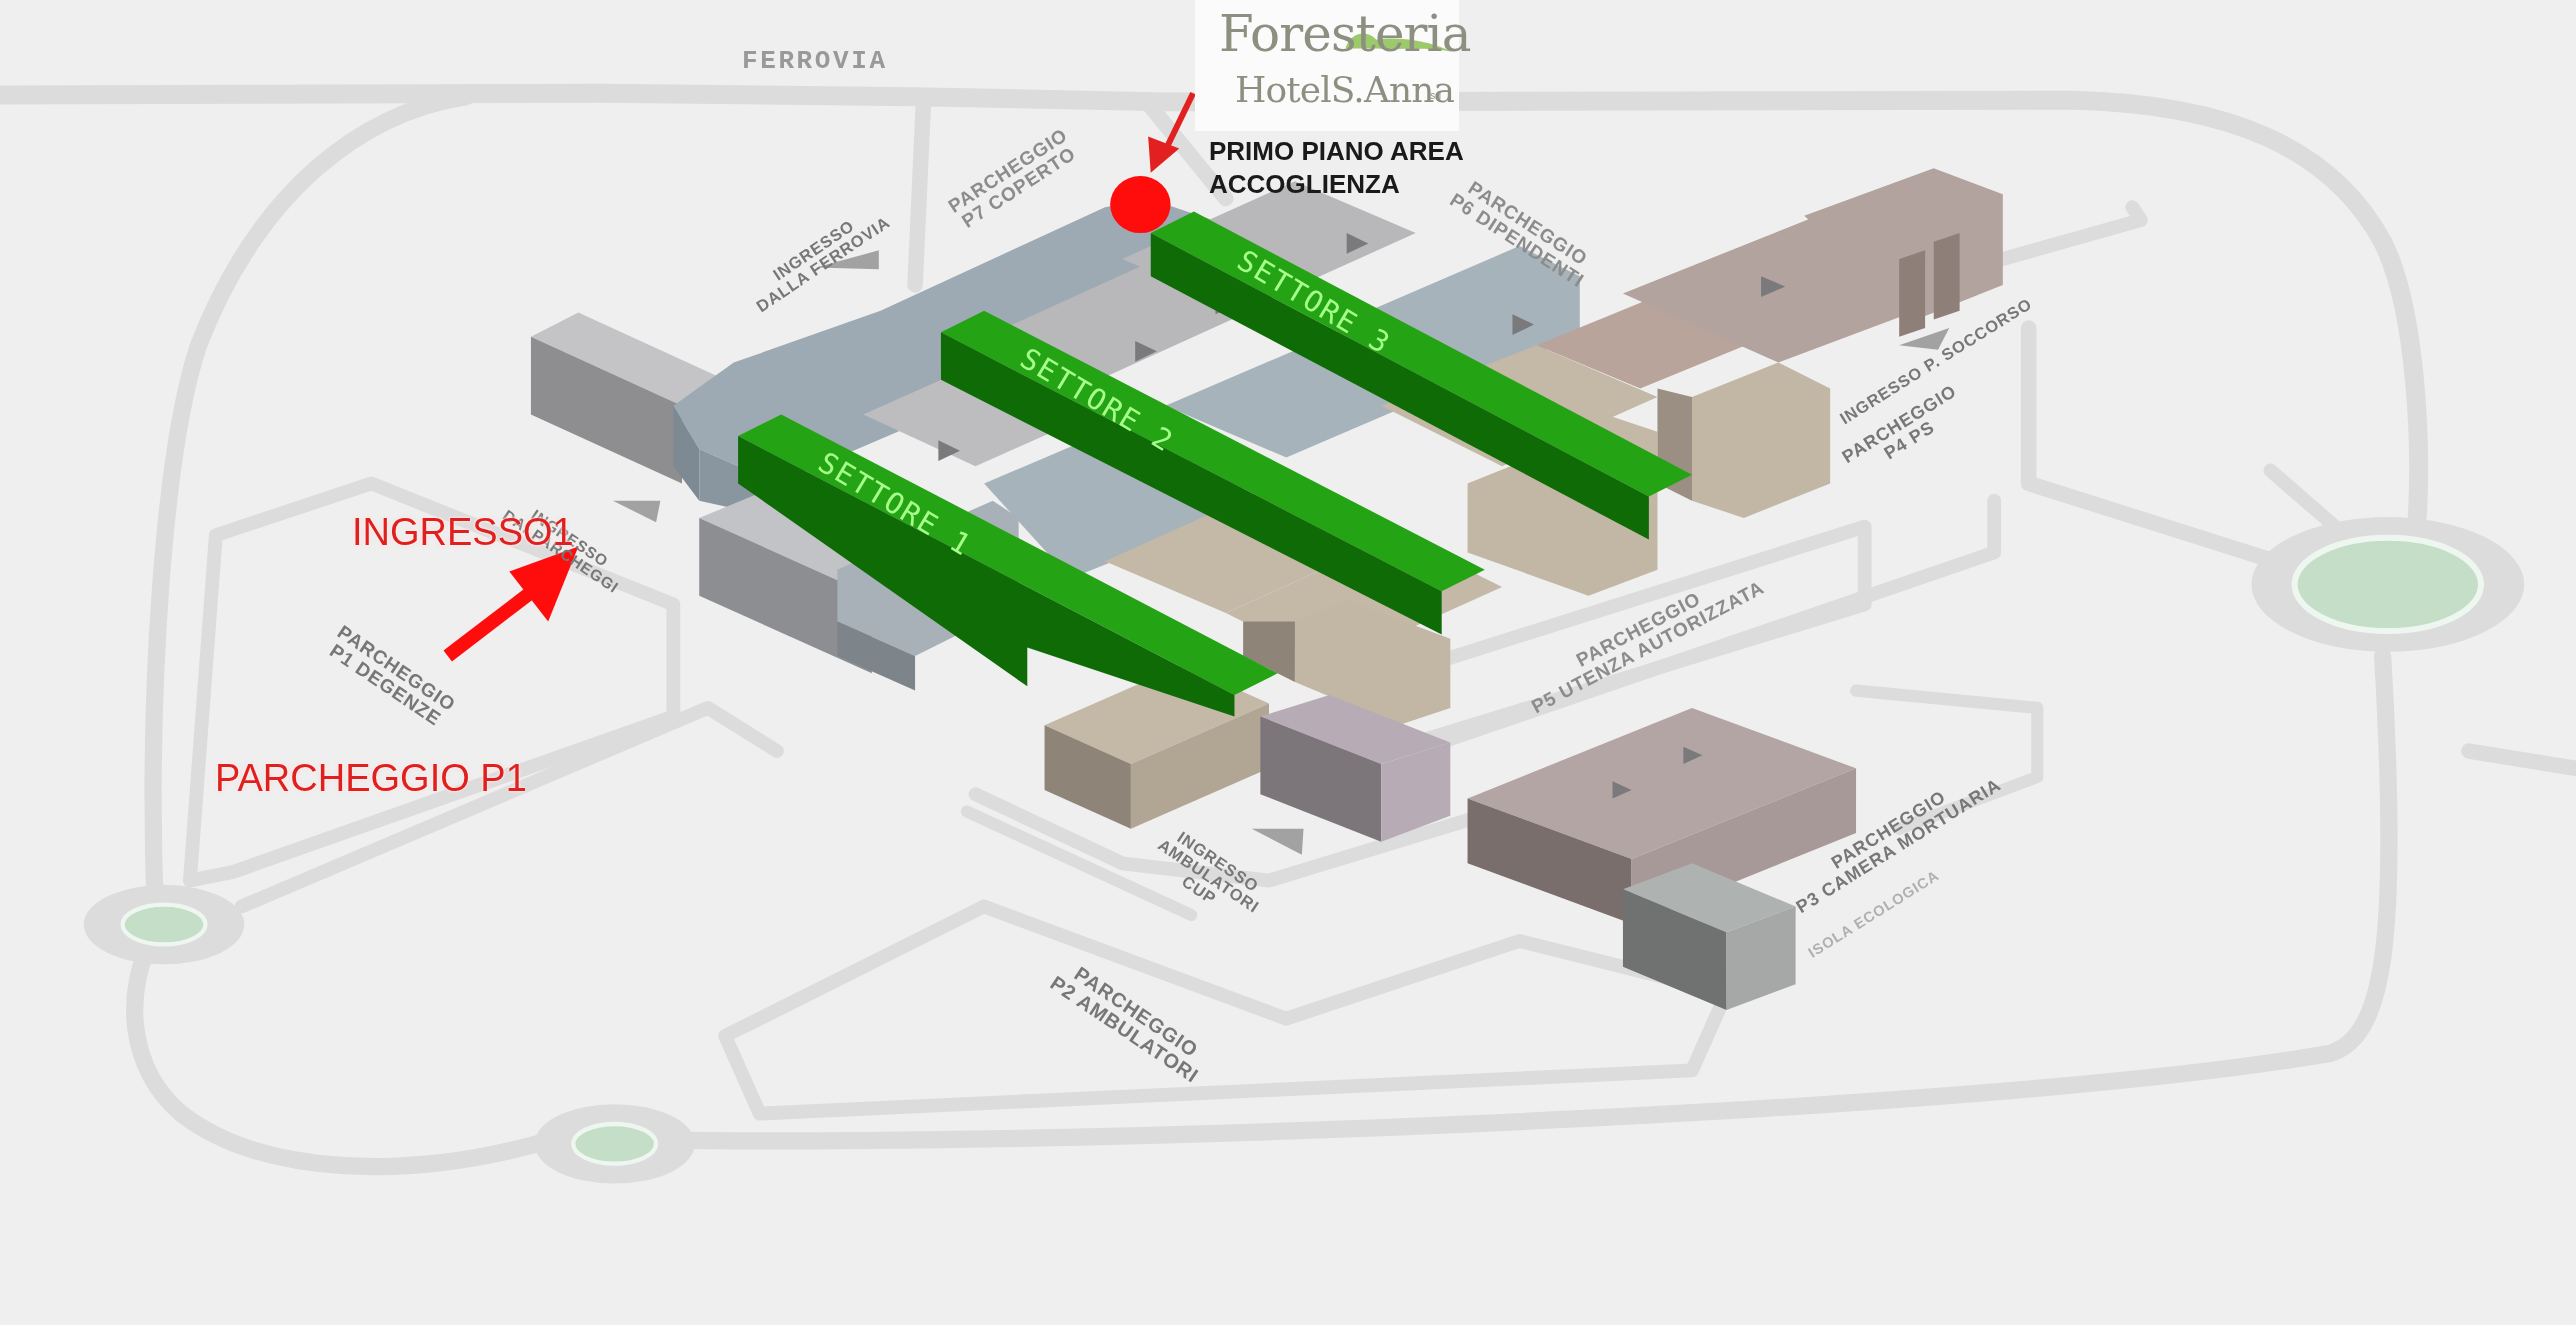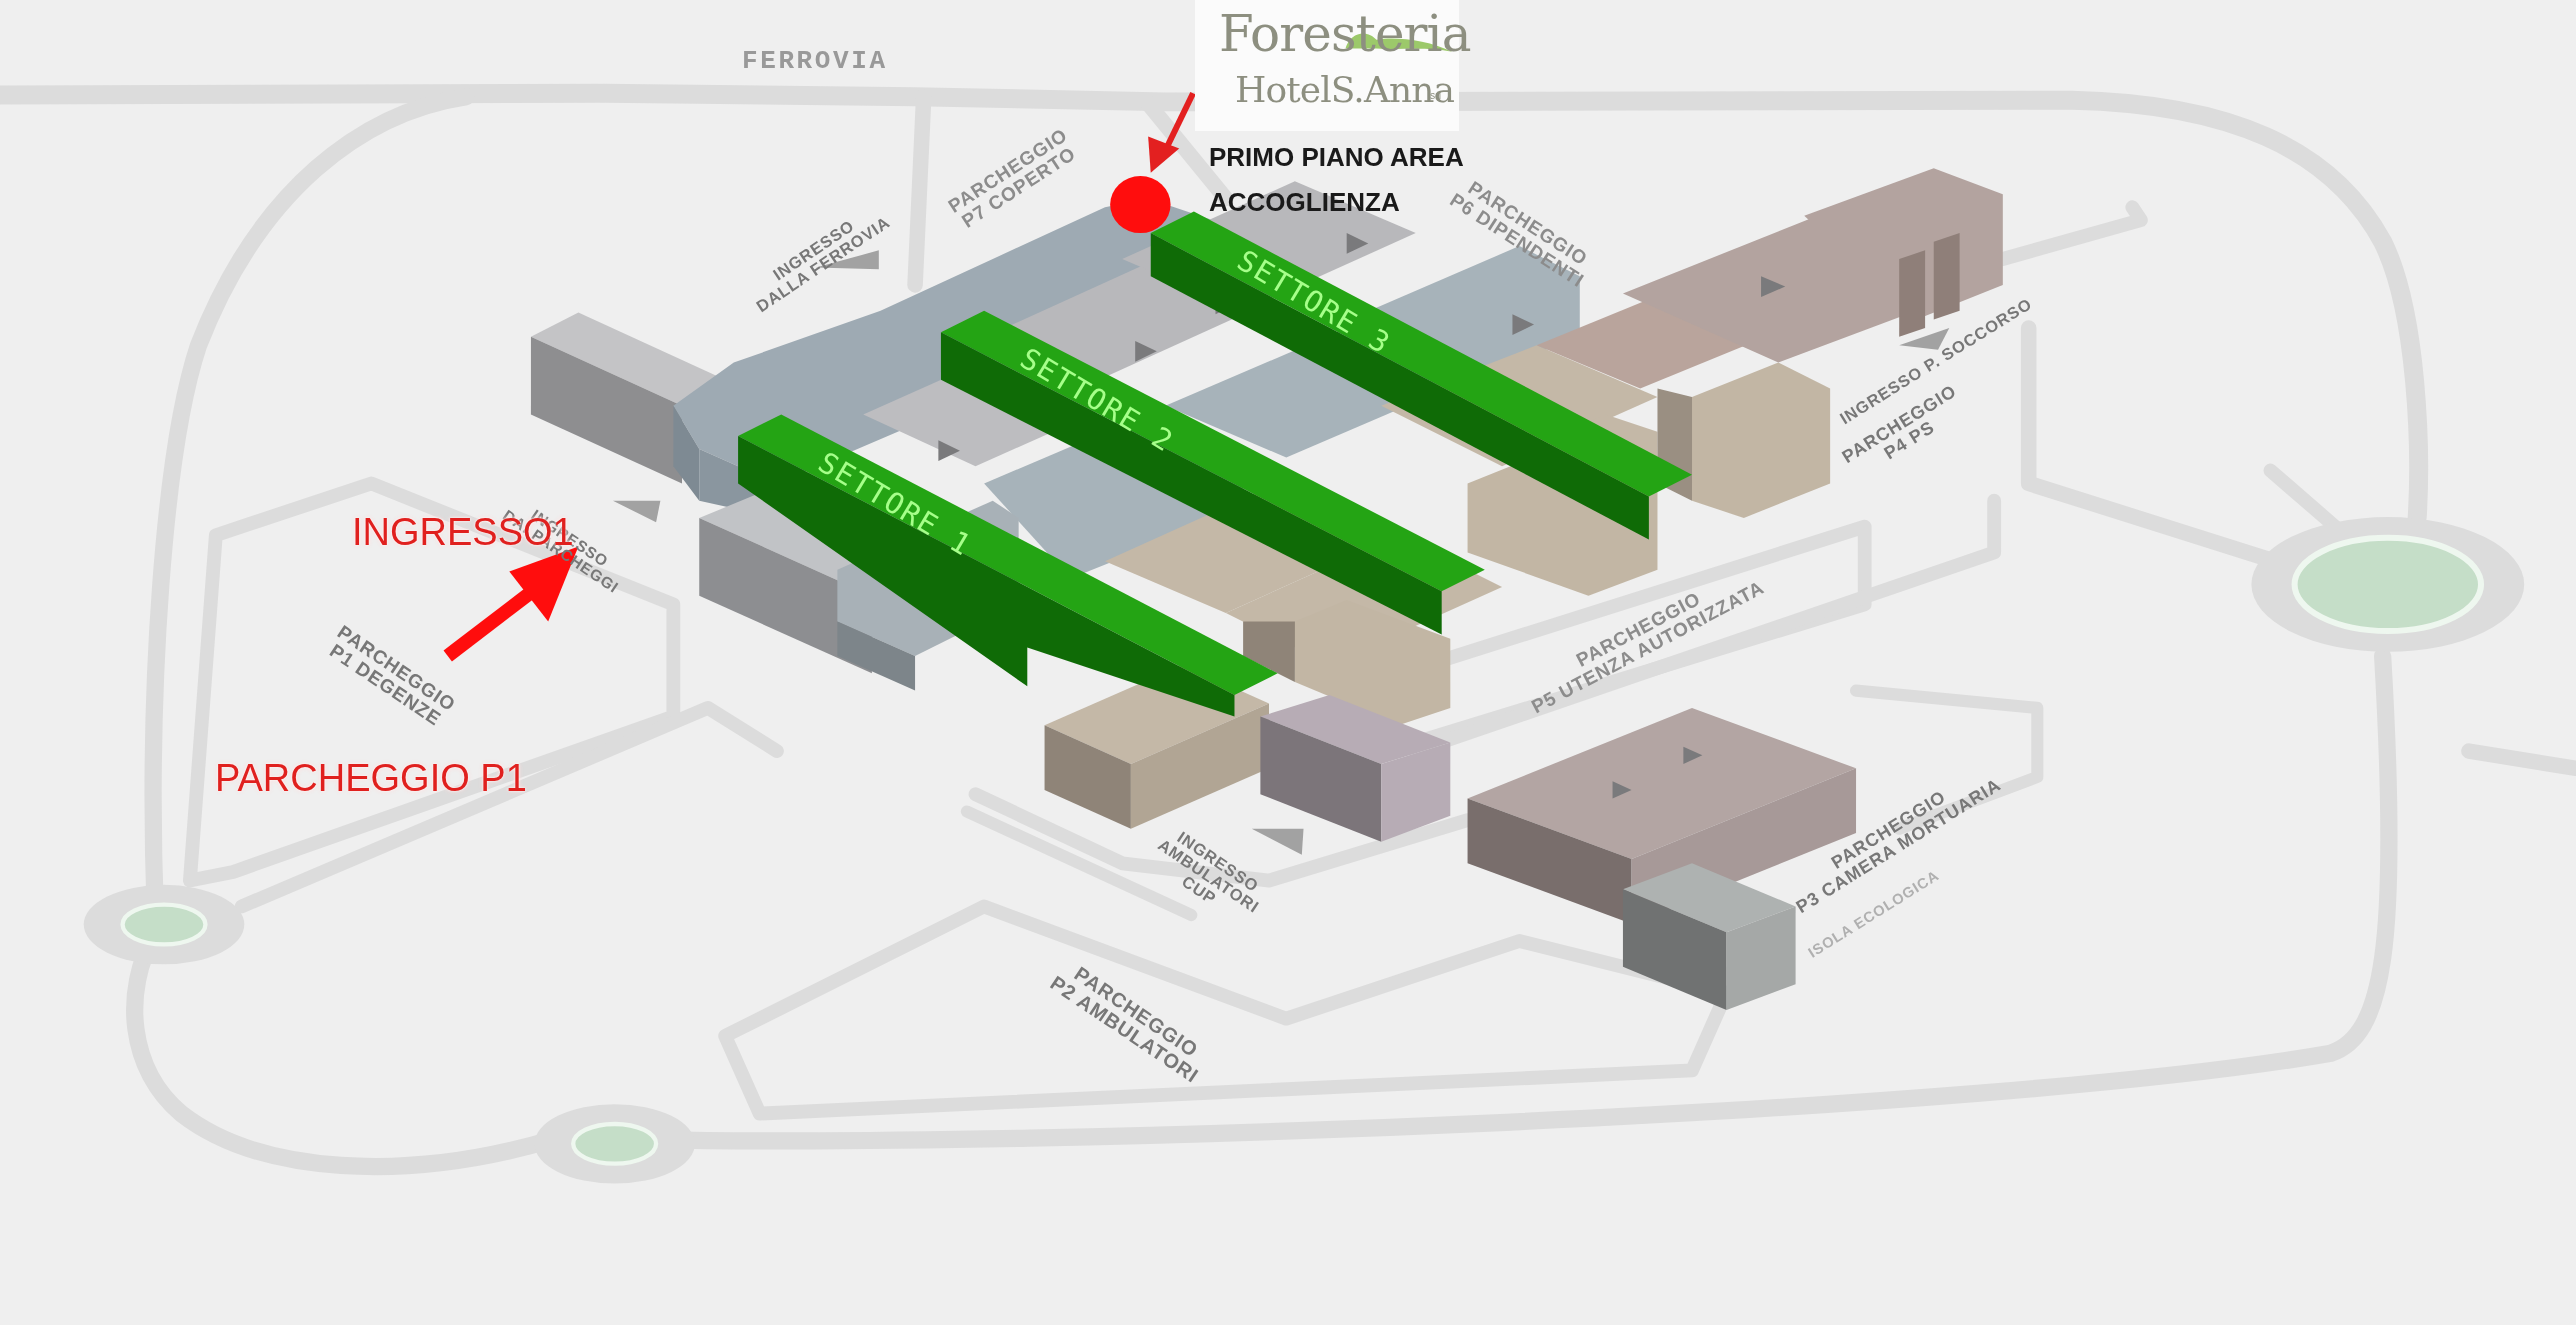--- a/index.html
+++ b/index.html
@@ -5,21 +5,21 @@
   html, body { margin:0; padding:0; background:#efefef; }
   body { width:2576px; height:1326px; overflow:hidden; position:relative; font-family:"Liberation Sans", sans-serif; }
   #map { position:absolute; left:0; top:0; width:2576px; height:1326px; }
   .lbl { position:absolute; white-space:pre; transform-origin:0 0; color:#8c8c8c; font-weight:bold; letter-spacing:0.9px; line-height:1.05; text-align:center; }
   .lbl-dark { color:#777; }
   .lbl-red { position:absolute; color:#e0201e; font-size:38px; white-space:pre; text-shadow:0 0 2.6px #fff, 0 0 5.2px #ffd6d6; }
   .hotel-logo { position:absolute; left:1195px; top:0; width:264px; height:131px; background:#fbfbfb; }
   .logo-line1 { position:absolute; left:24px; top:5.2px; font-family:"DejaVu Serif", serif; font-size:50px; color:#8d8f80; letter-spacing:-0.9px; }
   .logo-line2 { position:absolute; left:24px; top:69px; font-family:"DejaVu Serif", serif; font-size:36px; color:#8d8f80; letter-spacing:-0.9px;margin-left:16px; }
   .logo-leaf { position:absolute; left:147px; top:24px; width:112px; height:35px; }
-  .primo { position:absolute; left:1209px; top:135px; font-size:26px; font-weight:bold; color:#1a1a1a; line-height:45px; white-space:pre; }
+  .primo { position:absolute; left:1209px; top:135px; font-size:26px; font-weight:bold; color:#1a1a1a; line-height:33px; white-space:pre; }
   .settore-lbl { position:absolute; color:#a6ff8a; font-size:29px; font-family:"DejaVu Sans Mono", monospace; white-space:pre; transform-origin:0 0; letter-spacing:1.7px; }
 </style>
 </head>
 <body>
 
 <svg id="map" viewBox="0 0 2984 1536" xmlns="http://www.w3.org/2000/svg">
 
   <g fill="none" stroke="#dcdcdc" stroke-linecap="round" stroke-linejoin="round">
 
     <path d="M 0 110 L 700 108 L 1060 112 L 1350 118 L 2400 116 C 2580 120 2700 170 2760 280 C 2800 360 2805 520 2800 600" stroke-width="22"></path>

